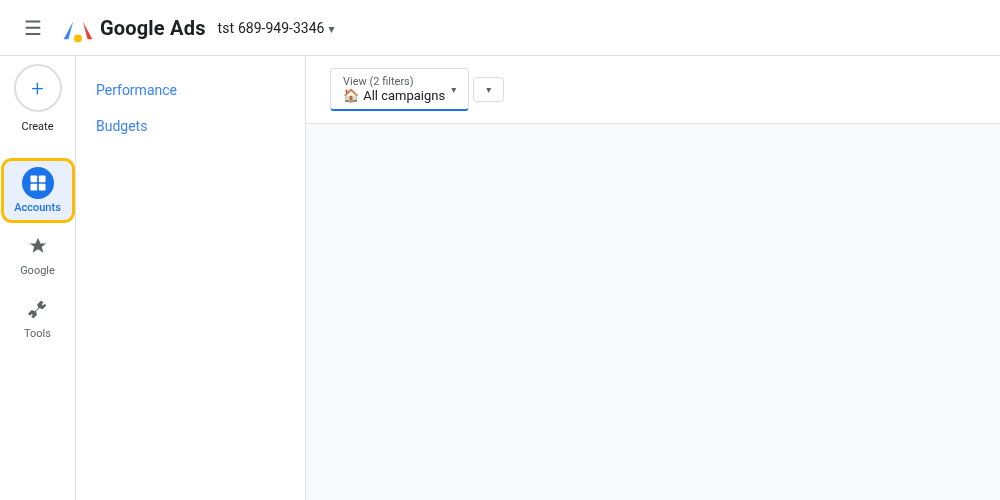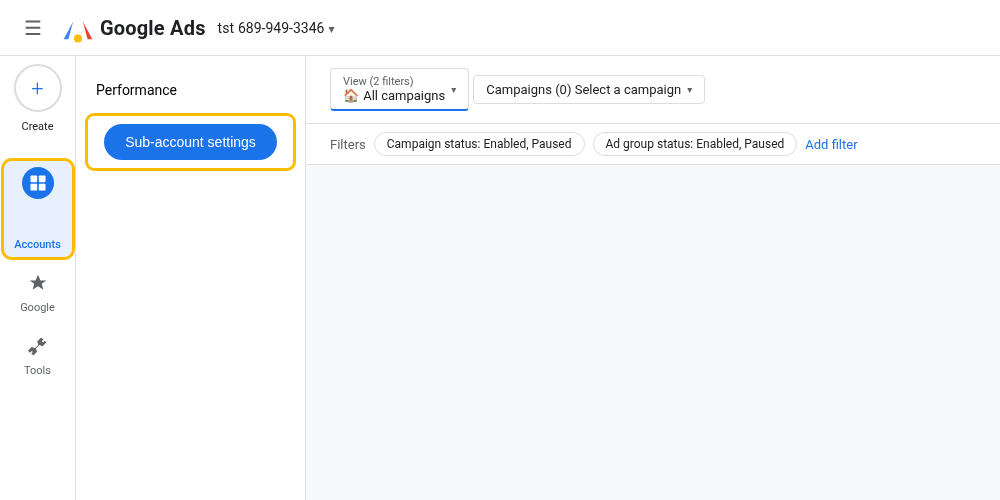--- a/index.html
+++ b/index.html
@@ -115,21 +115,20 @@
       color: #fff;
     }
     .sidebar-item .item-label {
       font-size: 11px;
       color: #5f6368;
       text-align: center;
     }
     .sidebar-item.active .item-label {
       color: #1a73e8;
       font-weight: 500;
-      margin-top: 37px;
     }
 
     
     .accounts-highlight {
       outline: 3px solid #fbbc04;
       border-radius: 8px;
     }
 
     
     .subnav-highlight {
@@ -142,21 +141,21 @@
       width: 230px;
       background: #fff;
       border-right: 1px solid #e0e0e0;
       padding-top: 16px;
     }
     .secondary-sidebar .nav-item {
       display: flex;
       align-items: center;
       padding: 10px 20px;
       font-size: 14px;
-      color: #000000;
+      color: #3b82f6;
       cursor: pointer;
     }
 
     .sub-account-btn {
       display: inline-block;
       background: #1a73e8;
       color: #fff;
       font-size: 14px;
       font-weight: 500;
       padding: 10px 20px;
@@ -308,52 +307,42 @@
       </div>
       <span class="item-label">Tools</span>
     </div>
 
   </div>
 
   <div class="secondary-sidebar">
     <div class="nav-item">
       <span>Performance</span>
     </div>
-    <div class="subnav-highlight" style="margin: 8px 12px;">
-      <button class="sub-account-btn">Sub-account settings</button>
+    <div class="nav-item">
+      <span>Budgets</span>
     </div>
   </div>
 
   <div class="content-area">
 
     <div class="content-header">
 
       <div class="view-dropdown">
         <div>
           <span class="label-small">View (2 filters)</span>
           <span class="label-main">
             <span class="home-icon-small">🏠</span>
             <span>All campaigns</span>
           </span>
         </div>
         <span class="dropdown-arrow">▾</span>
       </div>
 
       <div class="campaign-dropdown">
-        <div>
-          <span class="label-small">Campaigns (0)</span>
-          <span class="label-main">Select a campaign</span>
-        </div>
         <span class="dropdown-arrow">▾</span>
       </div>
     </div>
 
-    <div class="filters-bar">
-      <span>Filters</span>
-      <div class="filter-chip">Campaign status: Enabled, Paused</div>
-      <div class="filter-chip">Ad group status: Enabled, Paused</div>
-      <span class="add-filter">Add filter</span>
-    </div>
 
     <div style="flex:1; background: #f8f9fa; height: calc(100% - 96px);"></div>
   </div>
 
 </div>
 
 </body></html>

